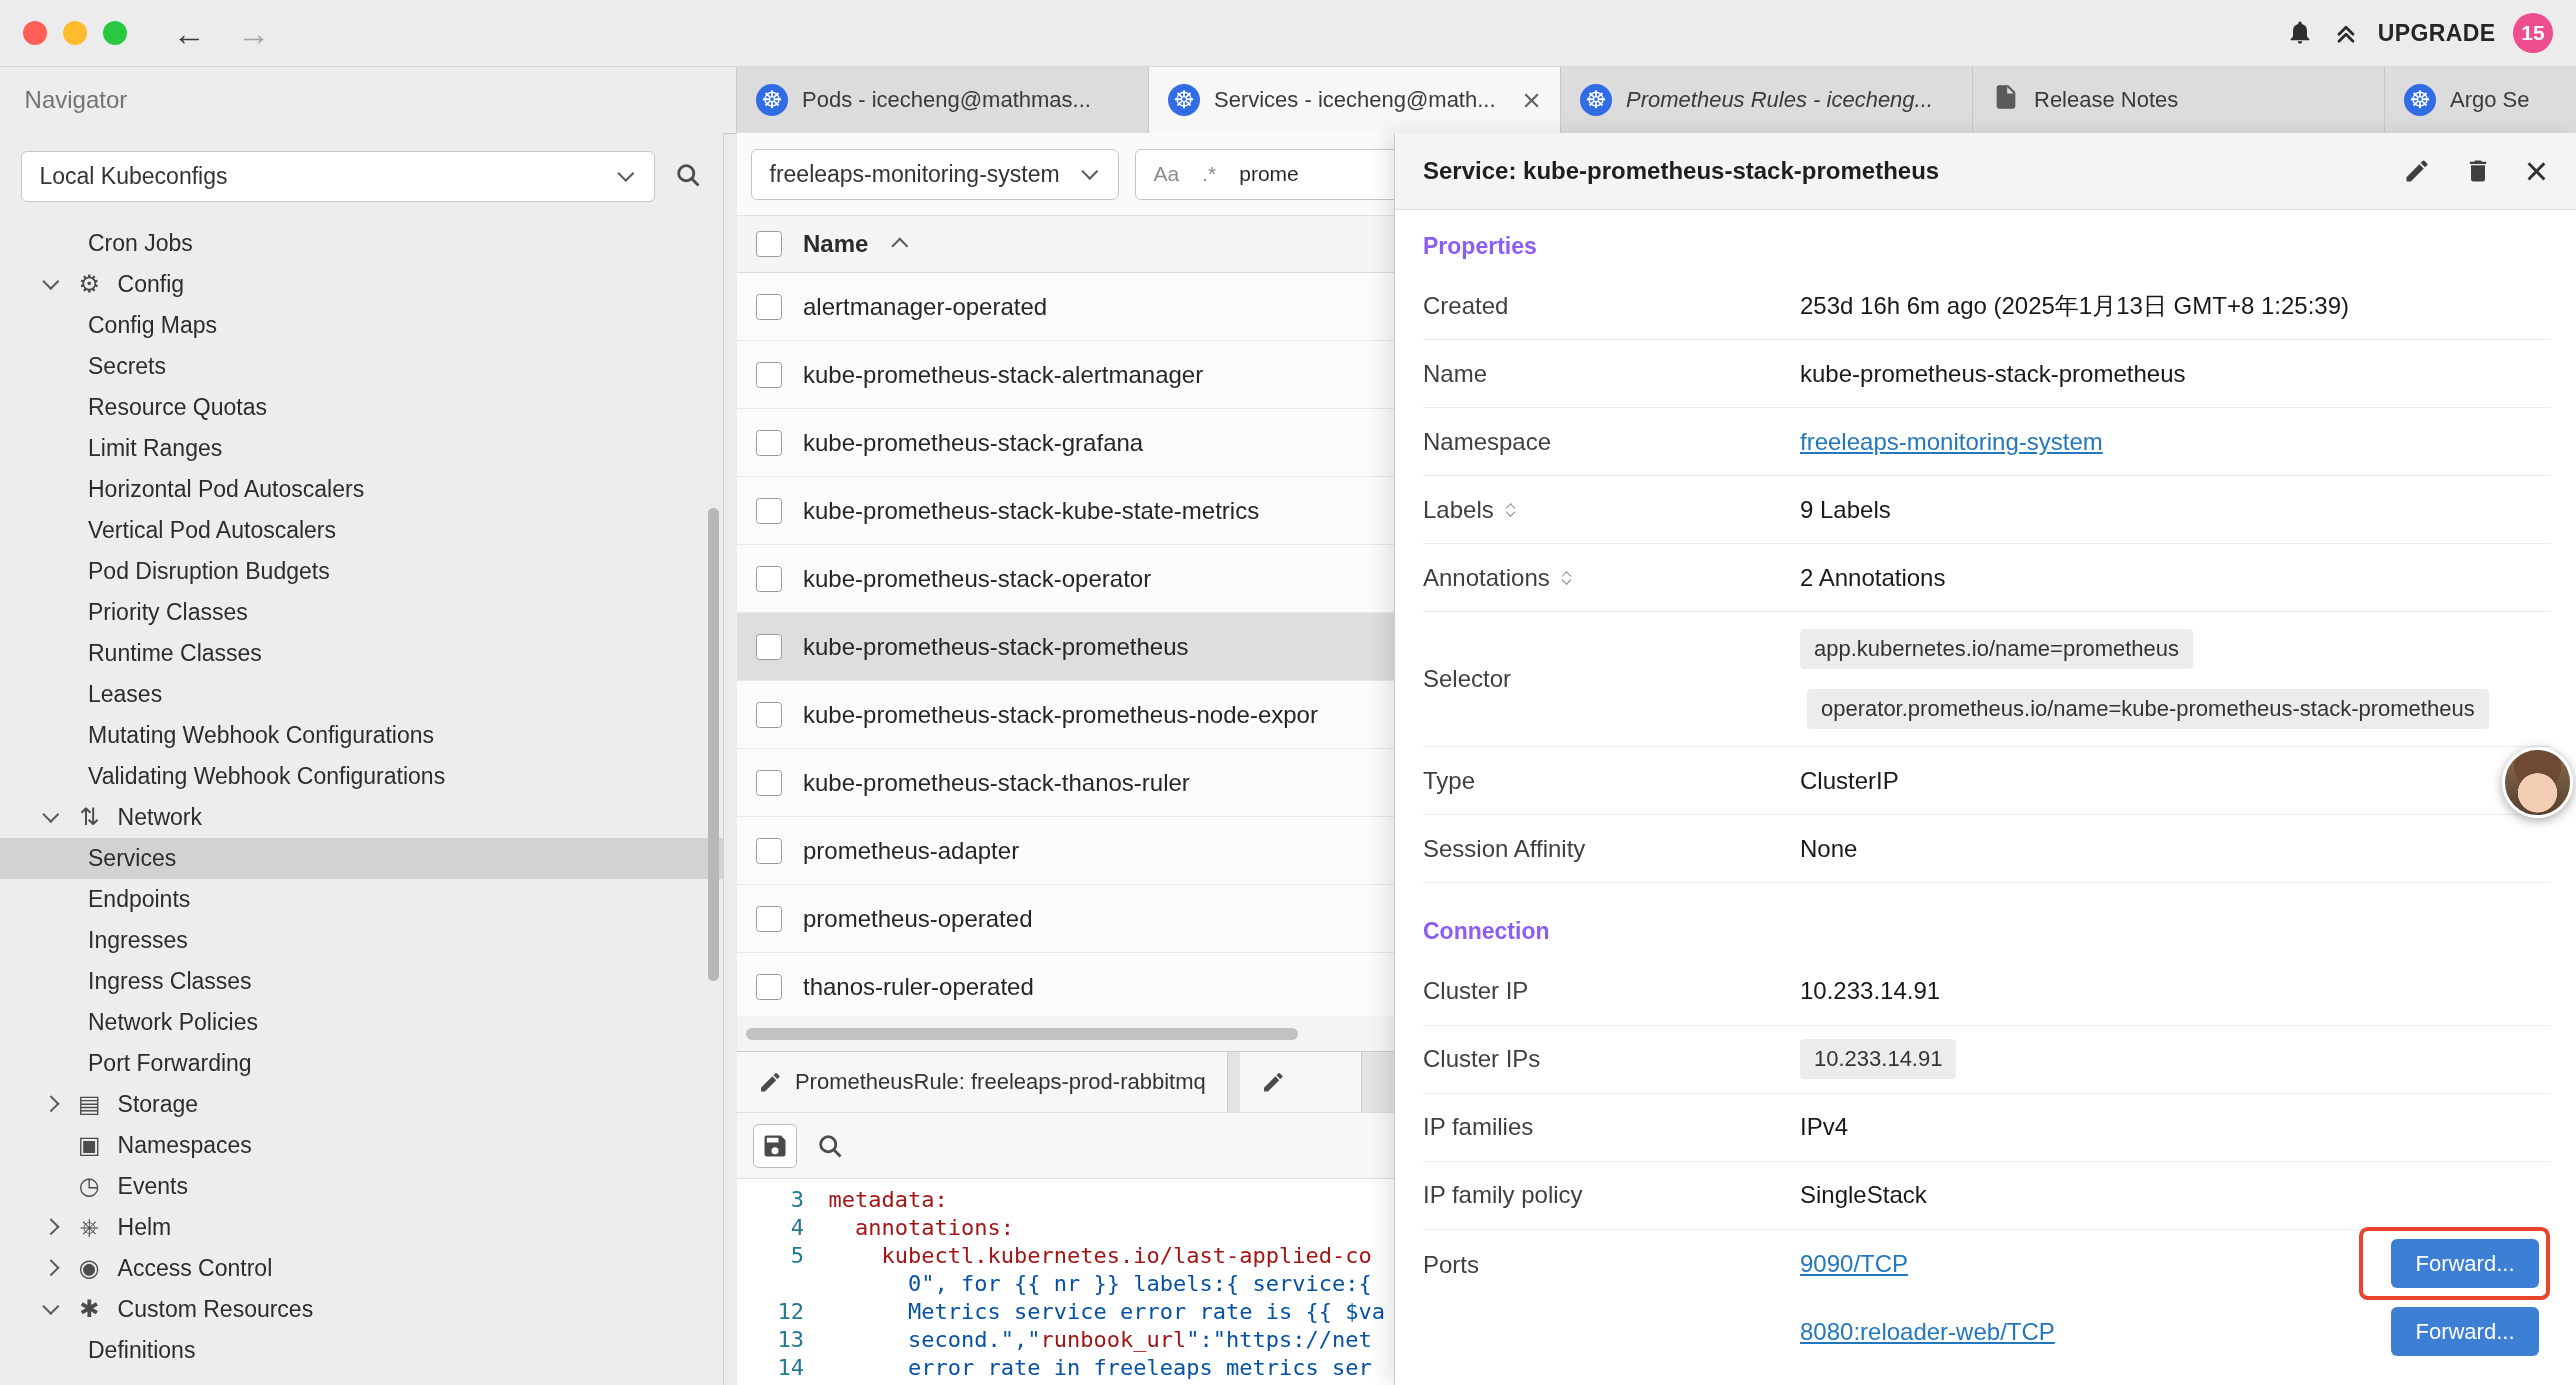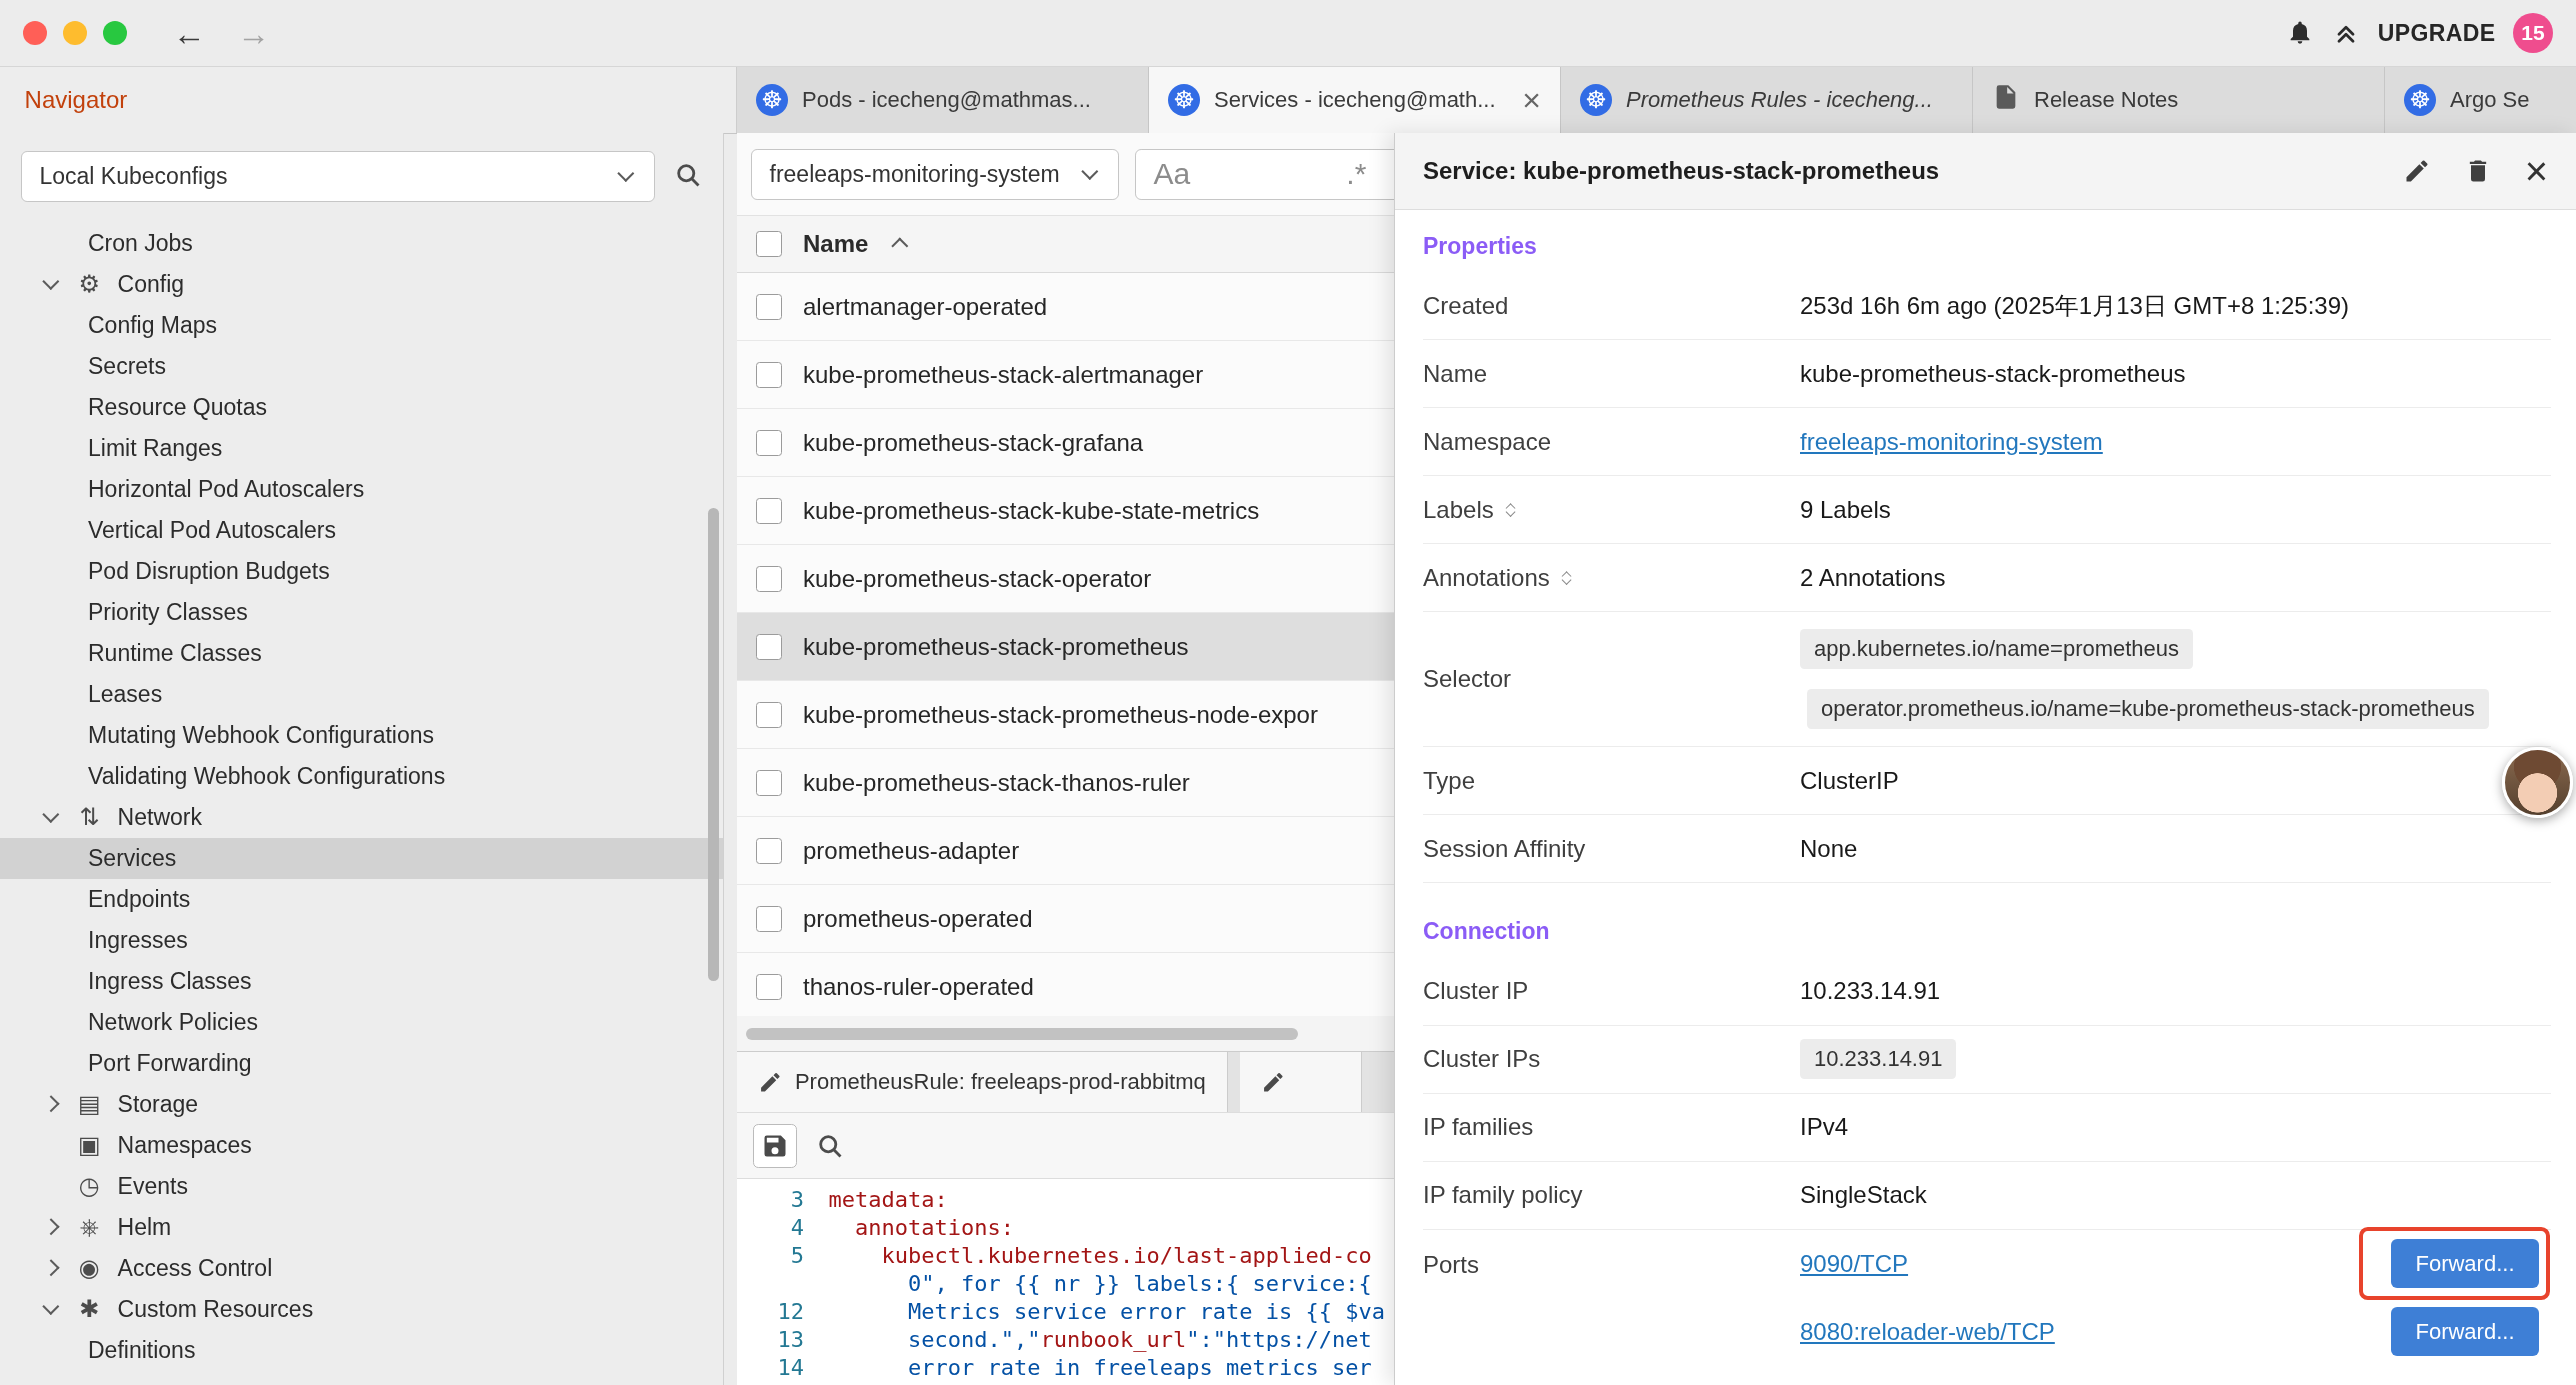--- a/index.html
+++ b/index.html
@@ -18,21 +18,21 @@
   .bell-wrap svg{width:28px;height:28px;fill:#2d2d2d;}
   .upgrade{display:flex;align-items:center;gap:18px;font-size:23px;color:#262626;font-weight:600;letter-spacing:0.4px;}
   .upgrade svg{width:28px;height:28px;}
   .badge{width:40px;height:40px;border-radius:50%;background:#ef4d8e;color:#fff;font-size:21px;font-weight:700;
     display:flex;align-items:center;justify-content:center;}
 
   
   .tabbar{position:absolute;top:67px;left:0;right:0;height:67px;background:#dcdcdc;display:flex;
     border-bottom:0.9px solid #c6c6c6;box-sizing:border-box;}
   .navigator-head{width:737px;flex:none;background:#ededed;display:flex;align-items:center;
-    padding-left:24.6px;font-size:24px;color:#c2410c;border-right:0.9px solid #cdcdcd;box-sizing:border-box;}
+    padding-left:24.6px;font-size:24px;color:#737373;border-right:0.9px solid #cdcdcd;box-sizing:border-box;}
   .tabs{flex:1;display:flex;overflow:hidden;}
   .tab{width:412px;flex:none;display:flex;align-items:center;gap:14px;padding:0 19px;border-right:0.9px solid #c6c6c6;
     font-size:22px;color:#3a3a3a;background:#dcdcdc;box-sizing:border-box;}
   .tab.active{background:#f7f7f7;}
   .tab.last{width:auto;flex:1;border-right:none;}
   .k8s{width:32px;height:32px;border-radius:50%;background:#326ce5;color:#fff;display:flex;align-items:center;
     justify-content:center;font-size:24px;flex:none;}
   .tab-label{white-space:nowrap;overflow:hidden;text-overflow:ellipsis;flex:1;}
   .tab.italic .tab-label{font-style:italic;}
   .tab .close{font-size:32px;color:#666;flex:none;line-height:1;}
@@ -63,21 +63,21 @@
   .tree-row.selected{background:#d2d2d2;}
   .tree-icon{width:32px;text-align:center;font-size:24px;color:#4c4c4c;flex:none;}
   .tree-label{white-space:nowrap;}
   .sidebar-scrollbar{position:absolute;right:4.4px;top:375px;width:10.5px;height:473px;background:#b7b7b7;border-radius:5.3px;}
 
   
   .main{position:absolute;left:737px;top:133px;right:0;bottom:0;background:#fafafa;display:flex;flex-direction:column;}
   .filter-row{height:82px;flex:none;display:flex;align-items:center;padding:0 14px;gap:16px;}
   .select.ns{width:368px;flex:none;}
   .searchbox{width:491px;height:51px;background:#fff;border:0.9px solid #c6c6c6;border-radius:6.1px;display:flex;
-    align-items:center;padding:0 17.5px;gap:23px;font-size:30px;box-sizing:border-box;flex:none;justify-content:space-between;}
+    align-items:center;padding:0 17.5px;gap:23px;font-size:21px;box-sizing:border-box;flex:none;}
   .searchbox .opt{color:#8c8c8c;}
   .searchbox .query{color:#2a2a2a;}
   .thead{height:56px;flex:none;display:flex;align-items:center;gap:21px;padding:0 19px;background:#f5f5f5;
     border-top:0.9px solid #e2e2e2;border-bottom:0.9px solid #dadada;font-size:24px;font-weight:600;color:#2b2b2b;}
   .tbody{height:743px;flex:none;overflow:hidden;background:#fbfbfb;}
   .trow{height:68px;display:flex;align-items:center;gap:21px;padding:0 19px;border-bottom:0.9px solid #e8e8e8;
     font-size:24px;color:#262626;box-sizing:border-box;}
   .trow.selected{background:#dedede;}
   .checkbox{width:26px;height:26px;border:1.8px solid #9b9b9b;border-radius:3.5px;background:#fff;flex:none;box-sizing:border-box;}
   .cell-name{white-space:nowrap;}

